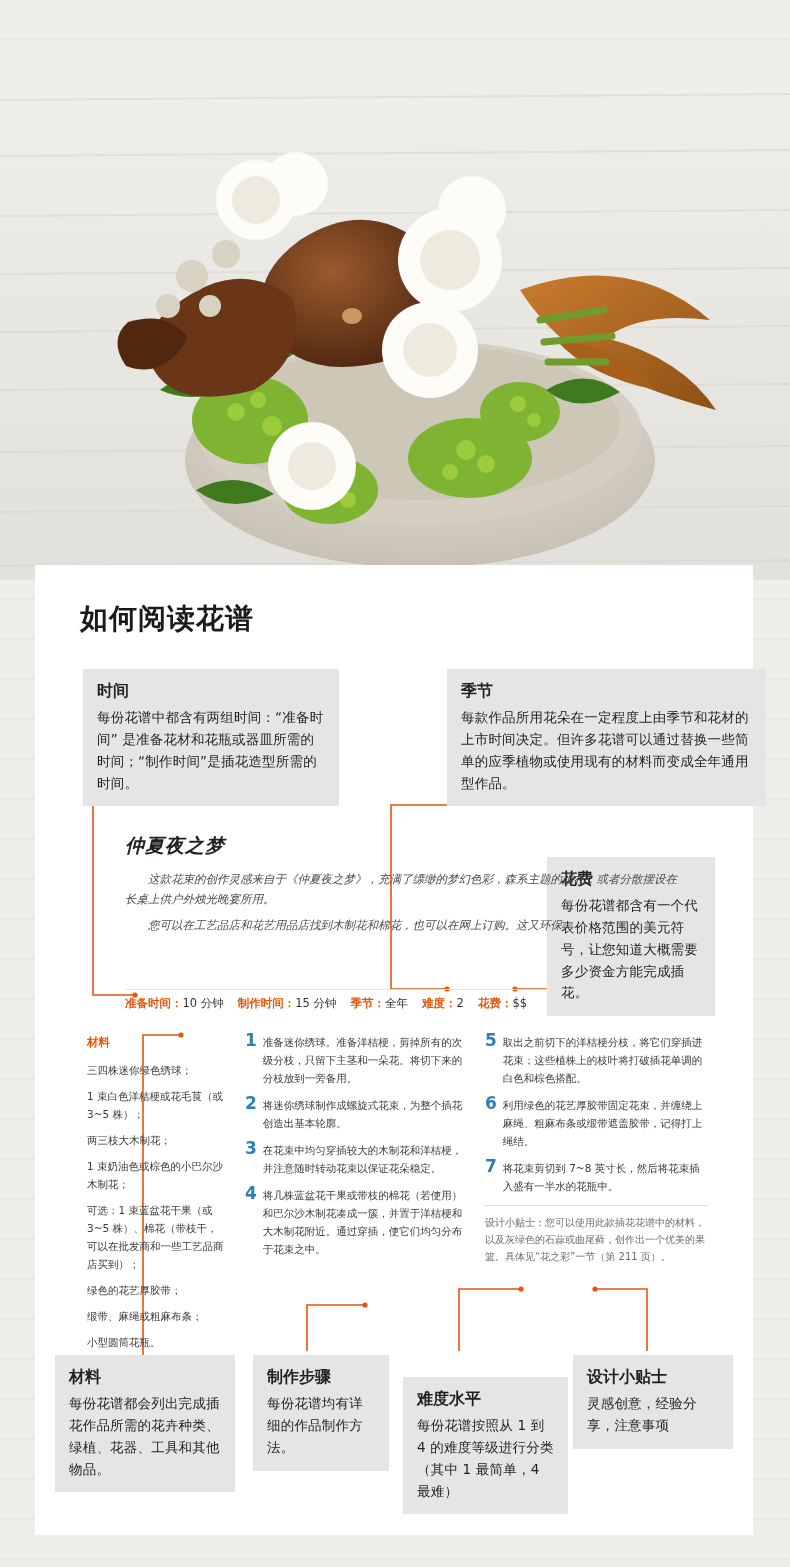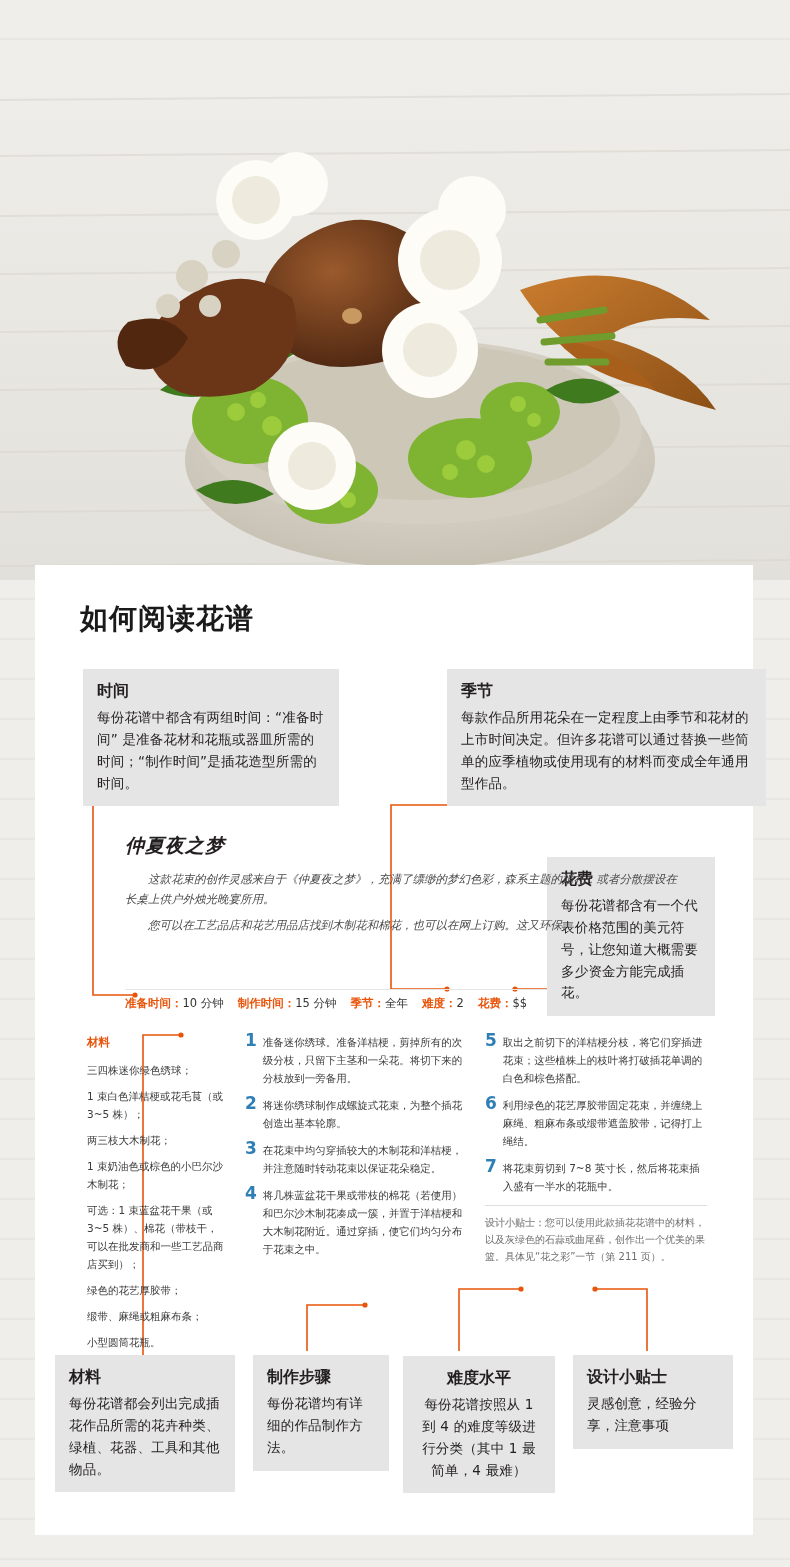--- a/index.html
+++ b/index.html
@@ -32,21 +32,21 @@
            box-sizing:border-box;}
   .callout .c-head{font-size:16px;font-weight:bold;margin-bottom:5px;}
   .callout .c-body{font-size:13.5px;line-height:1.62;letter-spacing:.2px;}
 
   #co-time   {left:48px; top:104px; width:256px;}
   #co-season {left:412px;top:104px; width:319px;}
   #co-cost   {left:512px;top:292px; width:168px;}
 
   #co-mat    {left:20px; top:790px; width:180px;}
   #co-steps  {left:218px;top:790px; width:136px;}
-  #co-diff   {left:368px;top:791px; width:152px;text-align:center;}
+  #co-diff   {left:368px;top:812px; width:165px;}
   #co-tips   {left:538px;top:790px; width:160px;}
 
   
   .recipe{position:absolute;left:90px;top:268px;width:560px;font-style:italic;}
   .recipe h3{margin:0 0 10px 0;font-size:19px;font-weight:bold;letter-spacing:1px;}
   .recipe p{margin:0 0 6px 0;font-size:11.5px;line-height:1.75;color:#4a4a4a;
             text-indent:2em;}
 
   
   .meta{position:absolute;left:90px;top:424px;width:580px;font-size:11.5px;

